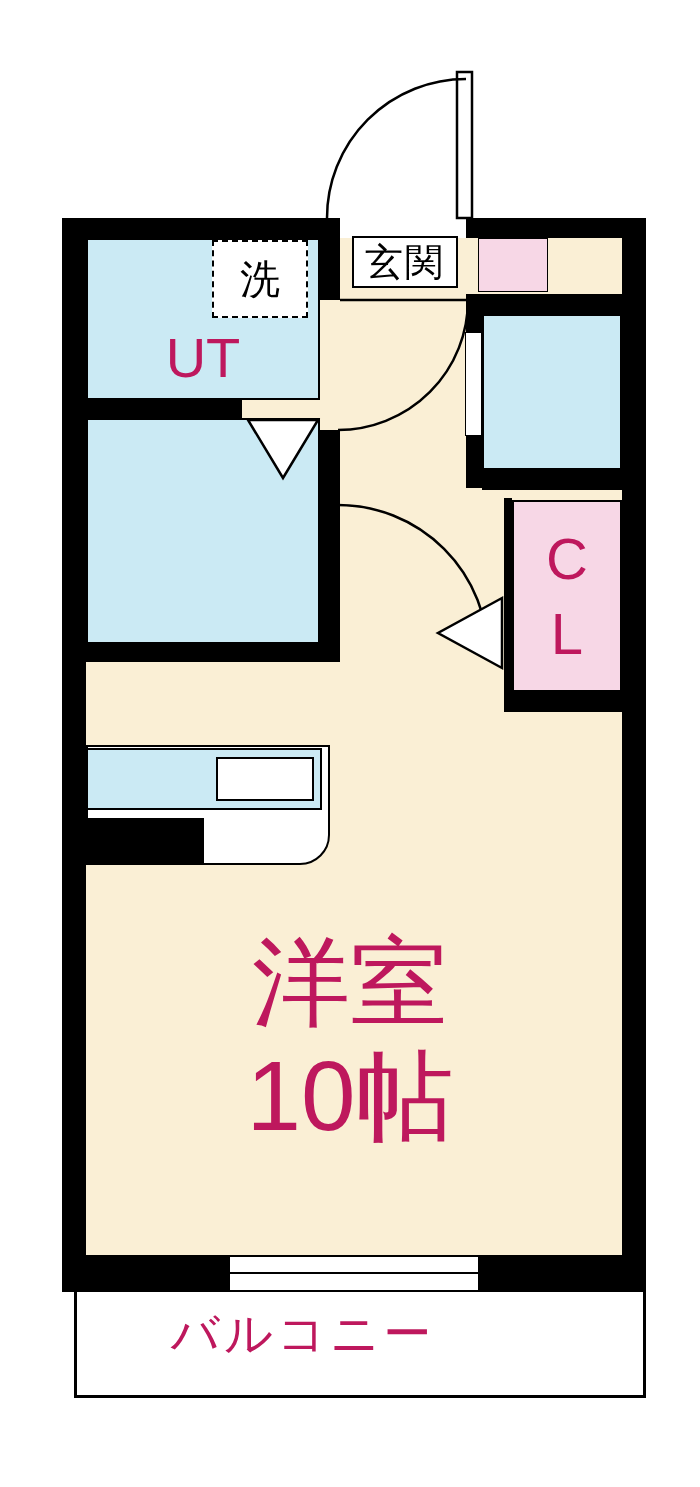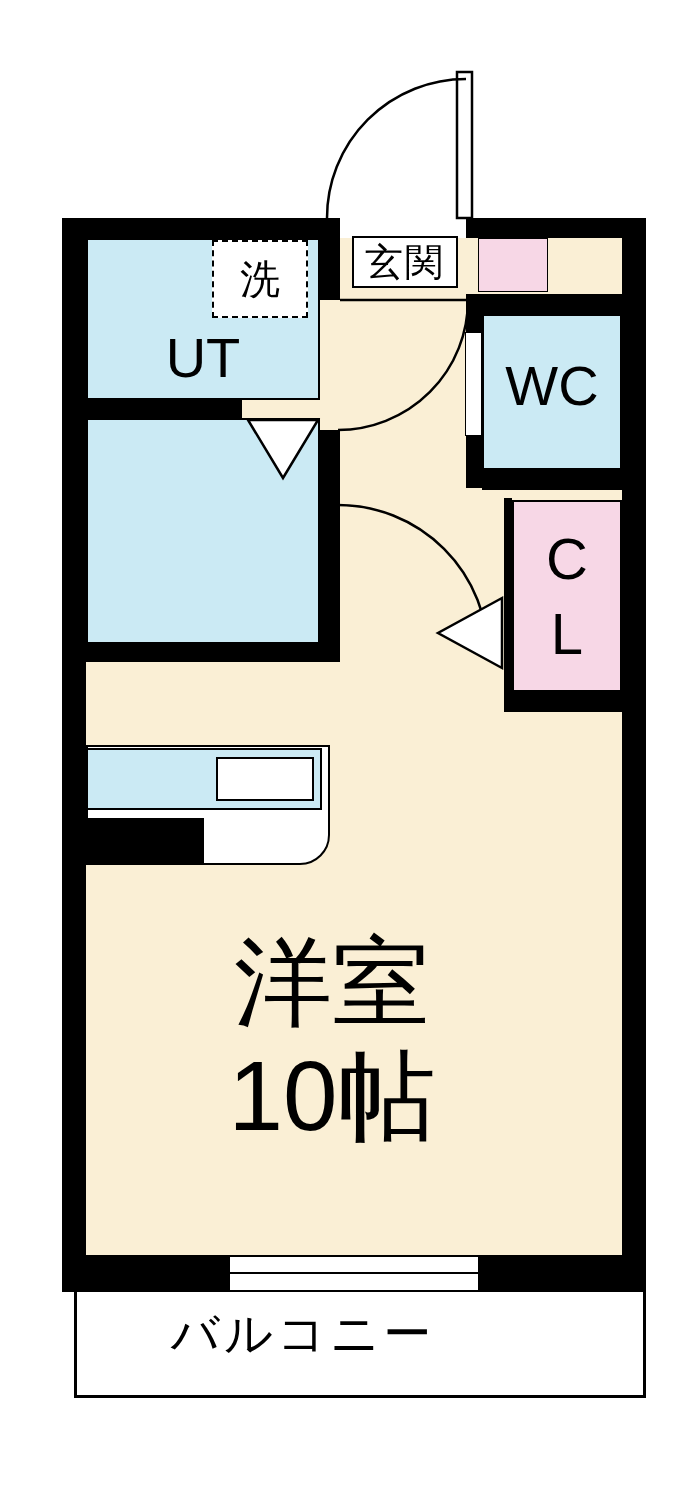--- a/index.html
+++ b/index.html
@@ -3,21 +3,21 @@
 <meta charset="utf-8">
 <style>
   html,body{margin:0;padding:0;background:#fff;}
   .canvas{position:relative;width:700px;height:1487px;background:#ffffff;overflow:hidden;
           font-family:"Liberation Sans","DejaVu Sans",sans-serif;}
   .abs{position:absolute;}
   .wall{position:absolute;background:#000;}
   .floor-cream{position:absolute;background:#FAEFD5;}
   .room-blue{position:absolute;background:#CBEAF4;border:2px solid #000;box-sizing:border-box;}
   .room-pink{position:absolute;background:#F7D7E6;border:2px solid #000;box-sizing:border-box;}
-  .label{position:absolute;color:#000000;white-space:pre-line;}
+  .label{position:absolute;color:#be185d;white-space:pre-line;}
   .center{display:flex;align-items:center;justify-content:center;text-align:center;}
   svg{position:absolute;left:0;top:0;pointer-events:none;}
 </style>
 </head>
 <body>
 
 <div class="canvas">
 
   <div class="floor-cream" style="left:86px;top:238px;width:536px;height:1017px;"></div>
 
@@ -59,26 +59,25 @@
     <span>玄関</span>
   </div>
 
   <div class="abs center" style="left:212px;top:240px;width:96px;height:78px;background:#fff;border:2.5px dashed #000;box-sizing:border-box;font-size:40px;">
     <span>洗</span>
   </div>
 
   <div class="label center" style="left:86px;top:322px;width:234px;height:70px;font-size:56px;">UT</div>
 
 
-  <div class="label center" style="left:482px;top:350px;width:140px;height:70px;font-size:56px;">WC</div>
 
   <div class="label center" style="left:512px;top:508px;width:110px;height:176px;font-size:58px;line-height:1.3;">C
 L</div>
 
-  <div class="label center" style="left:132px;top:915px;width:400px;height:250px;font-size:98px;line-height:1.16;">洋室
+  <div class="label center" style="left:150px;top:915px;width:400px;height:250px;font-size:98px;line-height:1.16;">洋室
 10帖</div>
 
   <div class="abs" style="left:228px;top:1255px;width:252px;height:37px;background:#fff;border:2px solid #000;box-sizing:border-box;">
     <div class="abs" style="left:0;top:15px;width:248px;height:2px;background:#000;"></div>
   </div>
 
   <div class="abs" style="left:74px;top:1292px;width:572px;height:106px;background:#fff;border:3px solid #000;border-top:none;box-sizing:border-box;">
     <div class="label" style="left:0;top:10px;width:452px;text-align:center;font-size:48px;letter-spacing:4px;">バルコニー</div>
   </div>
 

